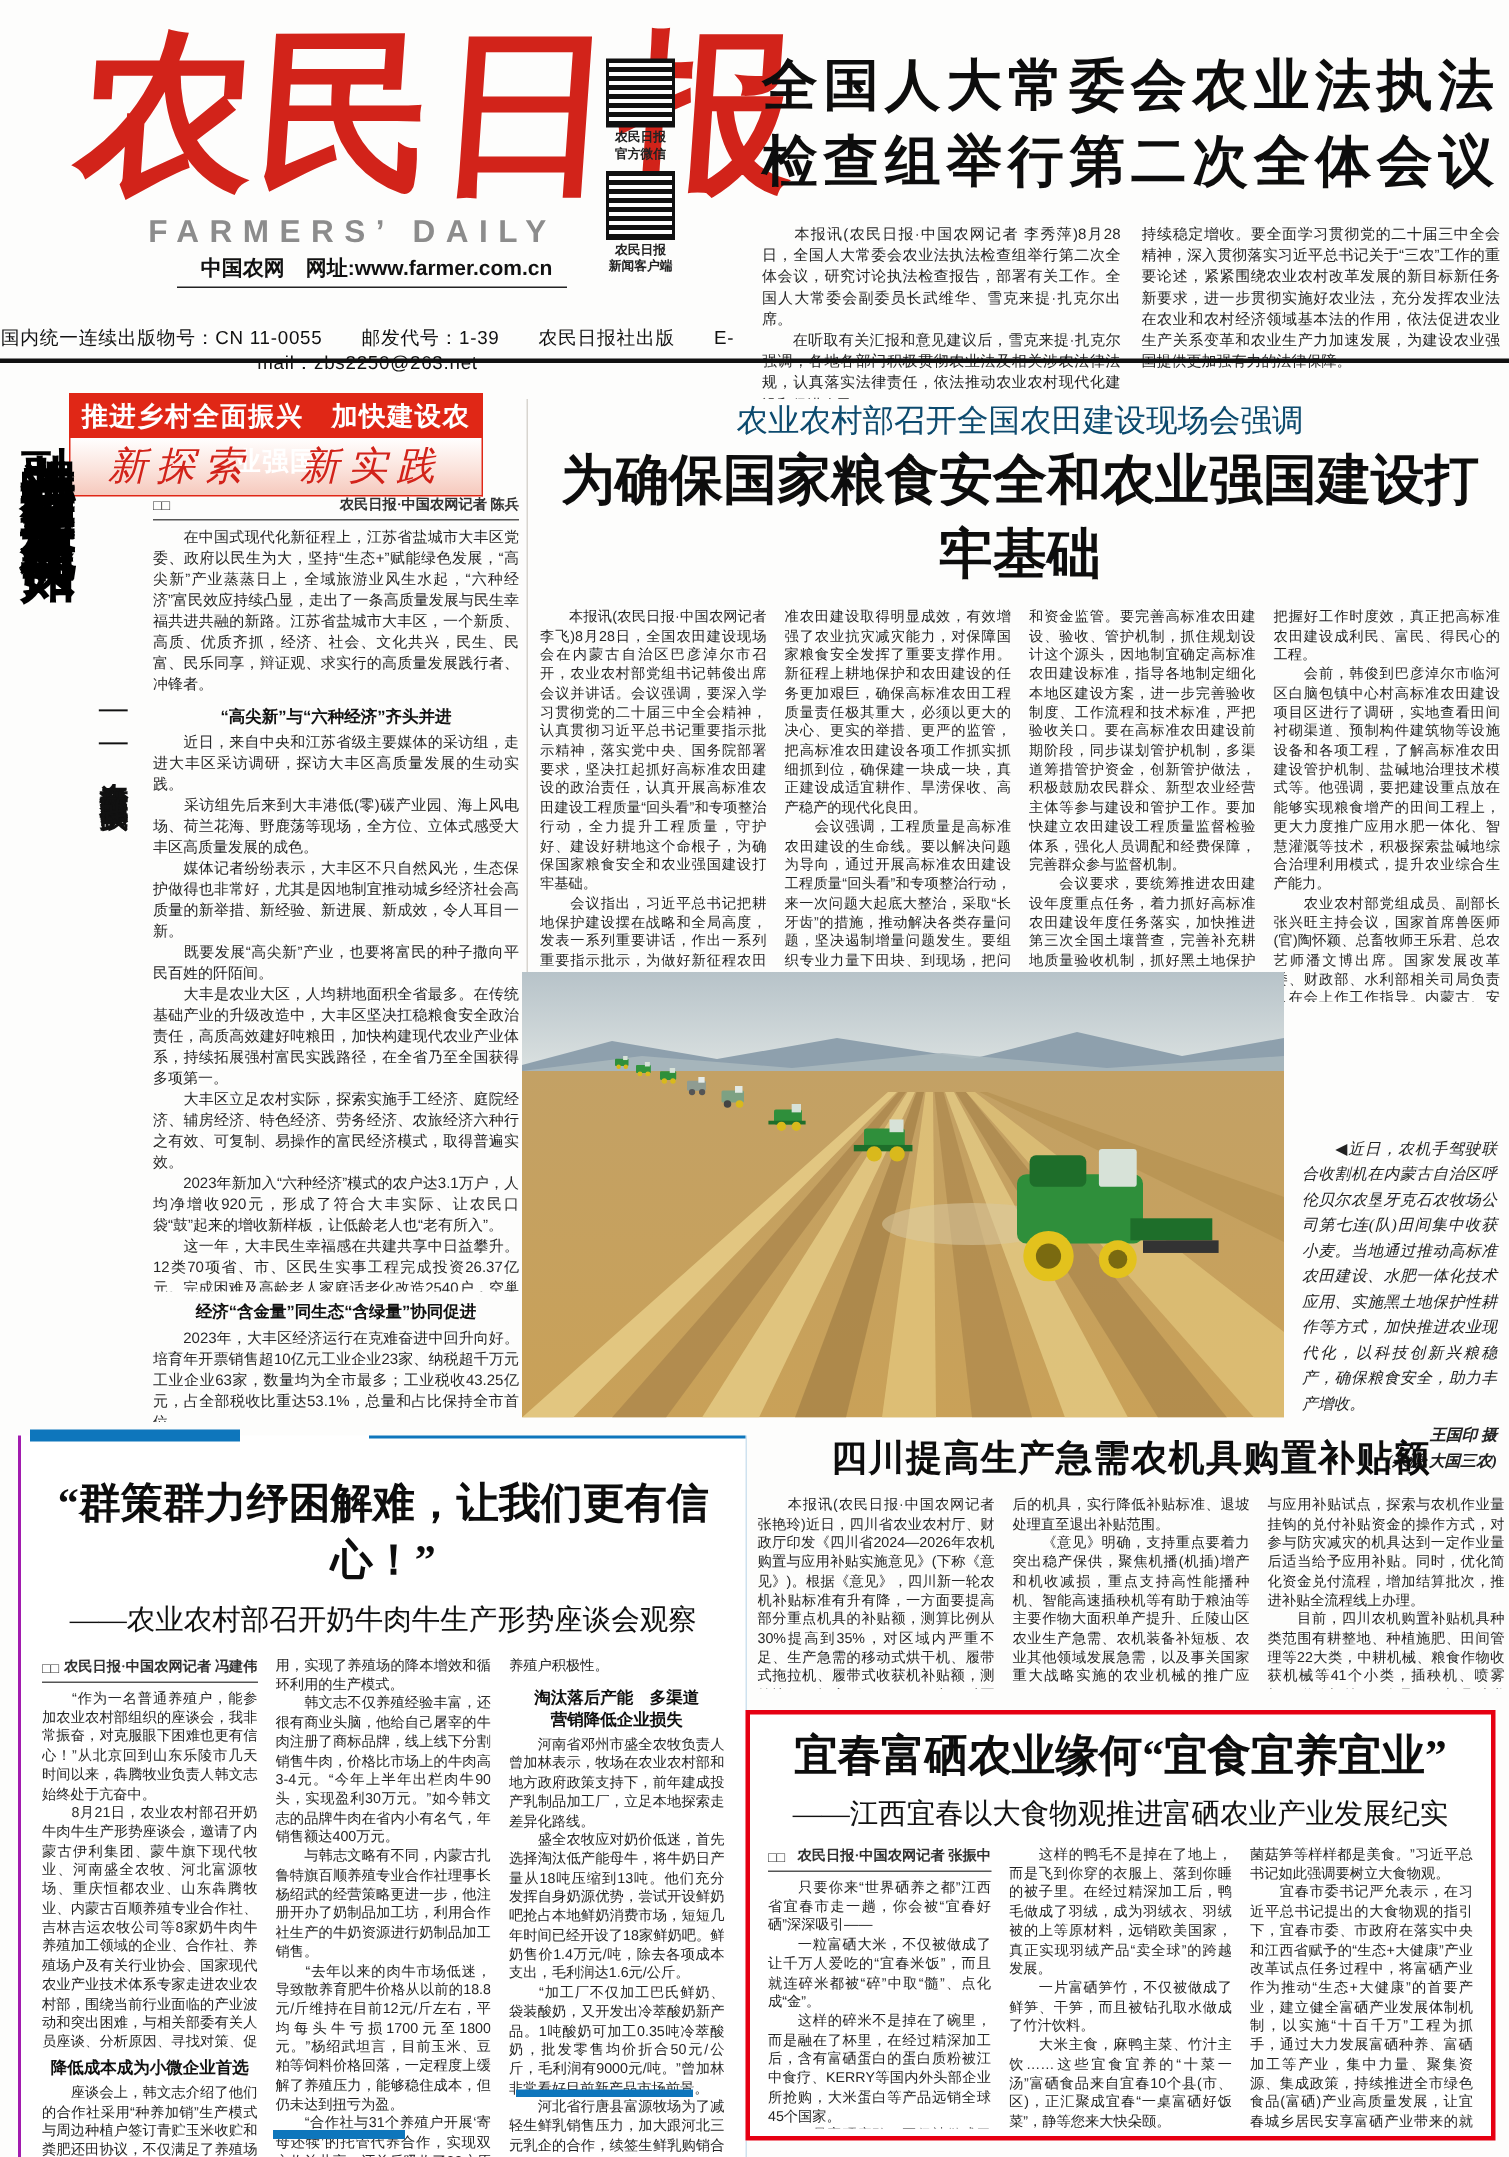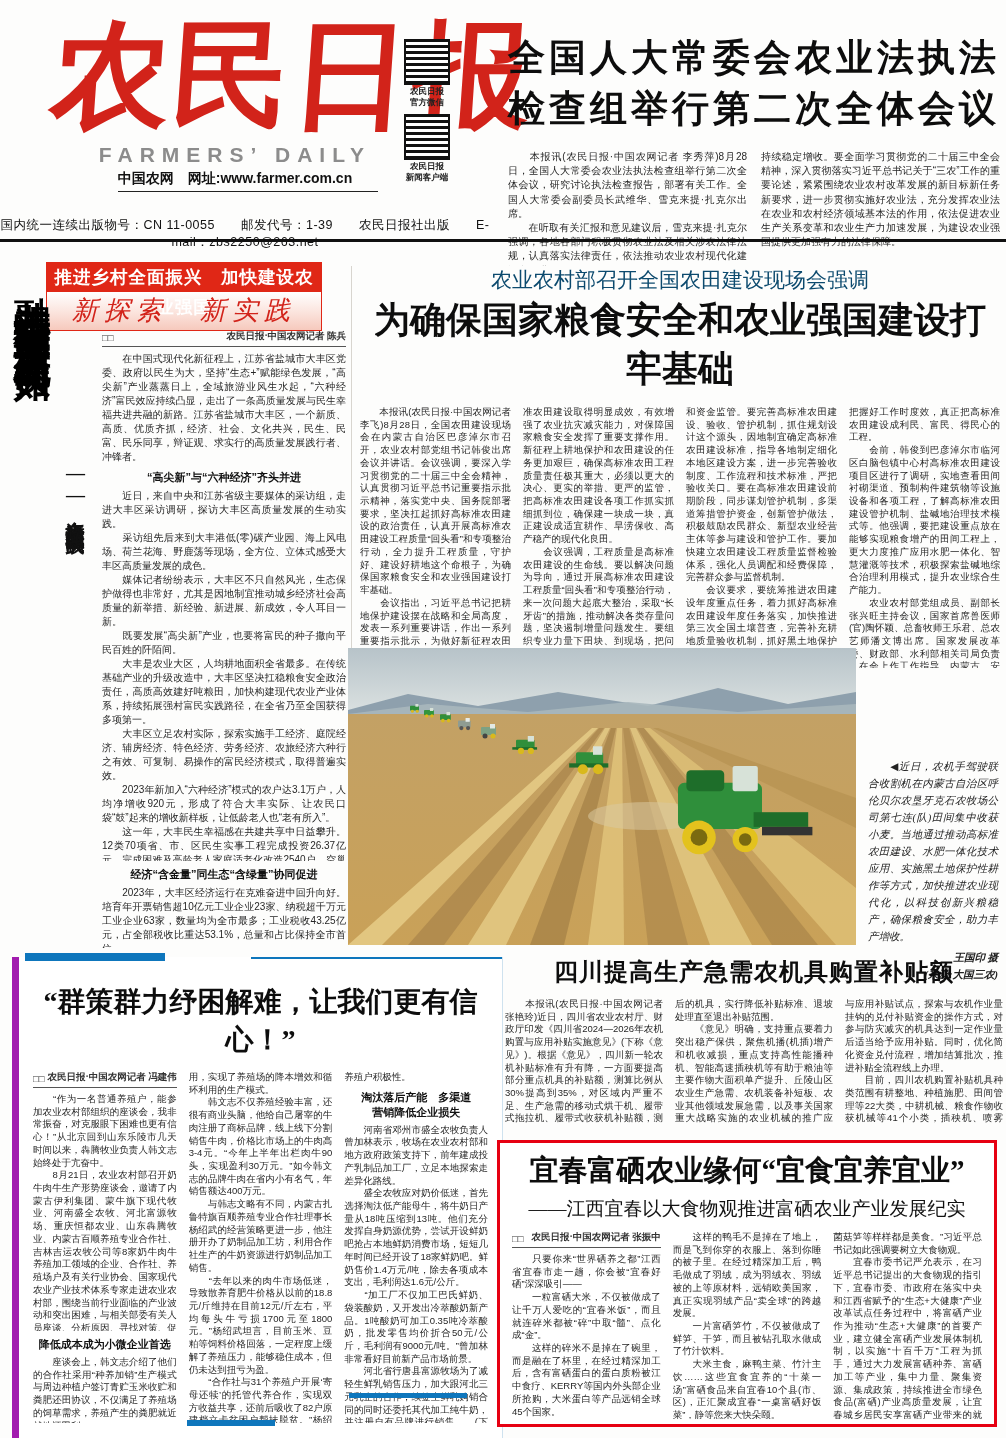--- a/index.html
+++ b/index.html
@@ -28,21 +28,21 @@
   .banner-top{background:#e02716;color:#fff;font-weight:700;font-size:17.5px;
       text-align:center;letter-spacing:1px;line-height:30px;height:30px;}
   .banner-bottom{background:linear-gradient(180deg,#ffffff 0%,#fbe3dc 55%,#f6c9bd 100%);
       border:1px solid #e02716;border-top:none;color:#d2231a;font-weight:400;font-style:italic;
       font-size:26px;text-align:center;line-height:38px;height:38px;
       font-family:"Liberation Serif","DejaVu Serif",serif;letter-spacing:6px;}
   .vtitle{writing-mode:vertical-rl;text-orientation:upright;font-weight:900;color:#000;
       font-size:37px;letter-spacing:-4px;line-height:1.18;}
   .vsub{writing-mode:vertical-rl;text-orientation:upright;font-weight:700;color:#111;
       font-size:19px;letter-spacing:1px;font-family:"Liberation Serif","DejaVu Serif",serif;}
-  .blue-box{border-left:7px solid #a21caf;border-right:1px solid #cfe2ef;background:#fff;}
+  .blue-box{border-left:2px solid #a21caf;border-right:1px solid #cfe2ef;background:#fff;}
   .red-box{border:3px solid #e60012;background:#fff;}
   .caption{font-family:"Liberation Serif","DejaVu Serif",serif;font-style:italic;
       font-size:10.5px;line-height:1.62;color:#222;}
   .grid3{display:grid;grid-template-columns:1fr 1fr 1fr;column-gap:12px;}
   .grid4{display:grid;grid-template-columns:1fr 1fr 1fr 1fr;column-gap:12px;}
   .grid2{display:grid;grid-template-columns:1fr 1fr;column-gap:14px;}
   .divider-v{width:1px;background:#d8d5cf;}
 </style>
 </head>
 <body>
@@ -54,21 +54,21 @@
   <div class="abs" style="left:398px;top:40px;width:58px;">
     <div class="qr" style="margin:0 auto;"></div>
     <div class="qr-label" style="margin:2px 0 8px;">农民日报
 官方微信</div>
     <div class="qr" style="margin:0 auto;"></div>
     <div class="qr-label" style="margin-top:2px;">农民日报
 新闻客户端</div>
   </div>
 
   <div class="abs m-english" style="left:0;top:143px;width:470px;text-align:center;">FARMERS’  DAILY</div>
-  <div class="abs m-site" style="left:0;top:170px;width:470px;text-align:center;">中国农网　网址:www.farmer.com.cn</div>
+  <div class="abs m-site" style="left:16px;top:170px;width:470px;text-align:center;">中国农网　网址:www.farmer.com.cn</div>
   <div class="abs" style="left:118px;top:191px;width:260px;height:1px;background:#222;"></div>
 
   <div class="abs m-meta" style="left:0;top:217px;width:490px;text-align:center;font-weight:400;">国内统一连续出版物号：CN 11-0055　　邮发代号：1-39　　农民日报社出版　　E-mail：zbs2250@263.net</div>
 
   <div class="abs" style="left:508px;top:32px;width:492px;">
     <div class="headline" style="font-size:37px;letter-spacing:4px;text-align:center;line-height:1.38;">全国人大常委会农业法执法</div>
     <div class="headline" style="font-size:37px;letter-spacing:4px;text-align:center;line-height:1.38;">检查组举行第二次全体会议</div>
     <div class="grid2" style="margin-top:16px;height:116px;">
       <div class="body-col flow" style="font-size:10px;line-height:1.42;">　　本报讯(农民日报·中国农网记者 李秀萍)8月28日，全国人大常委会农业法执法检查组举行第二次全体会议，研究讨论执法检查报告，部署有关工作。全国人大常委会副委员长武维华、雪克来提·扎克尔出席。
 　　在听取有关汇报和意见建议后，雪克来提·扎克尔强调，各地各部门积极贯彻农业法及相关涉农法律法规，认真落实法律责任，依法推动农业农村现代化建设和促进农民</div>
@@ -218,20 +218,21 @@
     <div class="caption" style="text-align:right;font-weight:700;">(来源:大国三农)</div>
   </div>
 
   <div class="abs blue-box" style="left:12px;top:957px;width:483px;height:481px;">
     <div class="abs" style="left:6px;top:-4px;width:140px;height:8px;background:#0e76bc;"></div>
     <div class="abs" style="left:232px;top:0;right:0;height:2px;background:#0e76bc;"></div>
     <div class="abs" style="left:168px;bottom:12px;width:88px;height:6px;background:#0e76bc;"></div>
     <div class="abs" style="left:330px;bottom:40px;width:118px;height:5px;background:#0e76bc;"></div>
 
     <div class="headline" style="font-size:28px;text-align:center;margin-top:26px;">“群策群力纾困解难，让我们更有信心！”</div>
+    <div class="serif" style="font-size:19px;text-align:center;margin-top:8px;color:#111;">——农业农村部召开奶牛肉牛生产形势座谈会观察</div>
 
     <div class="grid3" style="margin:12px 14px 0;height:352px;overflow:hidden;">
       <div>
         <div class="byline-row">
           <span>□□</span>
           <span class="serif" style="font-weight:700;">农民日报·中国农网记者 冯建伟</span>
         </div>
         <div class="body-col flow" style="height:238px;">　　“作为一名普通养殖户，能参加农业农村部组织的座谈会，我非常振奋，对克服眼下困难也更有信心！”从北京回到山东乐陵市几天时间以来，犇腾牧业负责人韩文志始终处于亢奋中。
 　　8月21日，农业农村部召开奶牛肉牛生产形势座谈会，邀请了内蒙古伊利集团、蒙牛旗下现代牧业、河南盛全农牧、河北富源牧场、重庆恒都农业、山东犇腾牧业、内蒙古百顺养殖专业合作社、吉林吉运农牧公司等8家奶牛肉牛养殖加工领域的企业、合作社、养殖场户及有关行业协会、国家现代农业产业技术体系专家走进农业农村部，围绕当前行业面临的产业波动和突出困难，与相关部委有关人员座谈、分析原因、寻找对策、促进产业健康发展。</div>
         <div class="subhead">降低成本成为小微企业首选</div>

